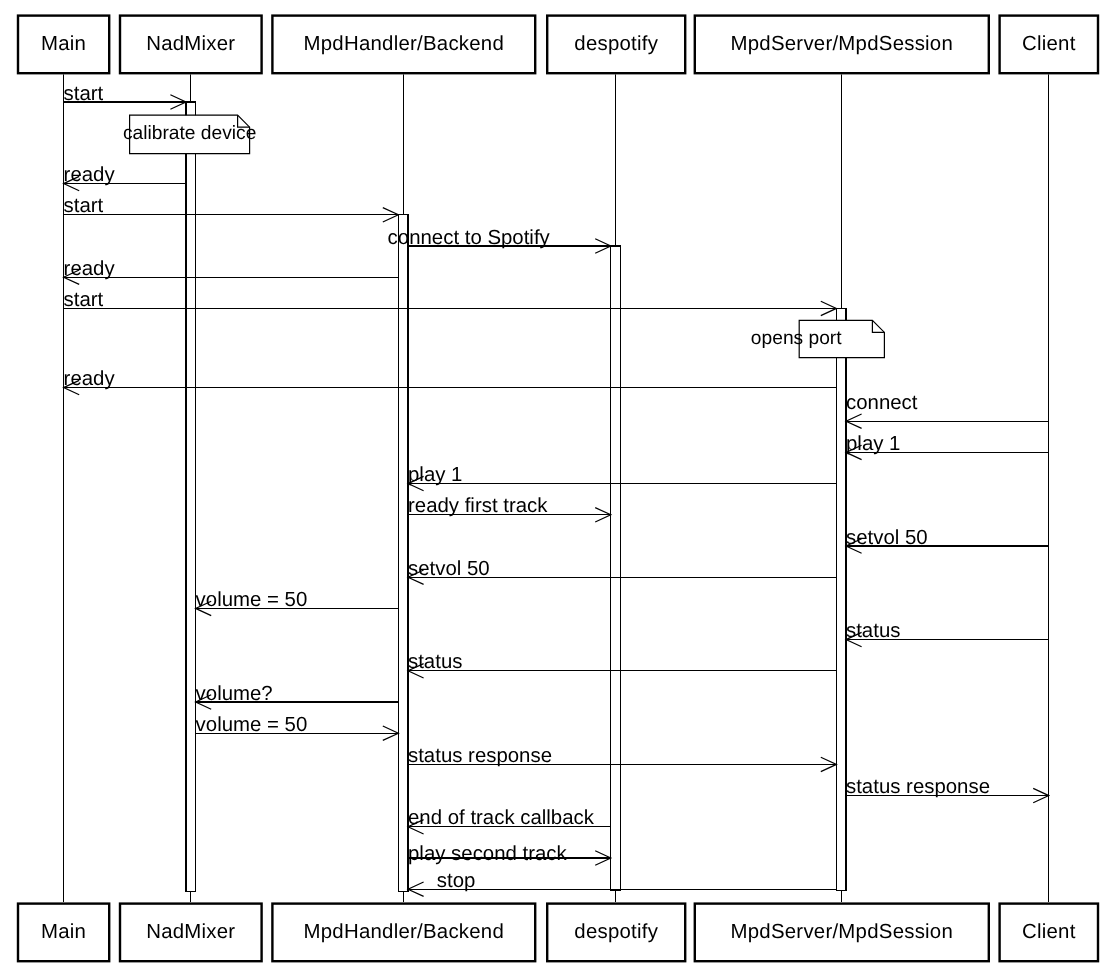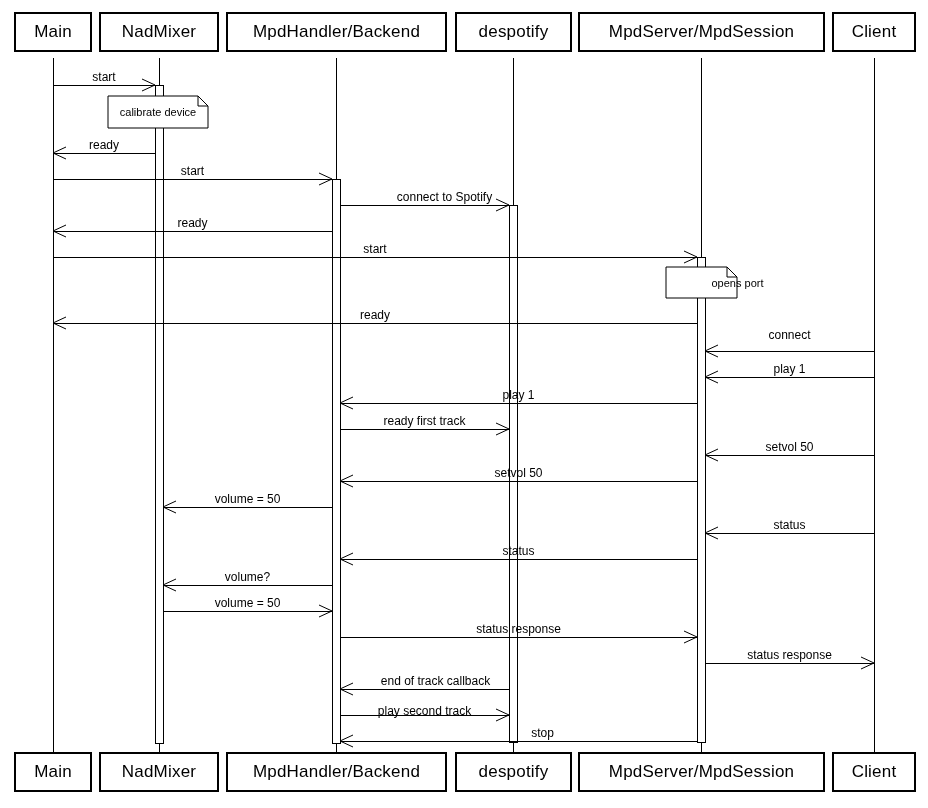--- a/index.html
+++ b/index.html
@@ -10,45 +10,44 @@
     background: #ffffff;
     font-family: "Liberation Sans", sans-serif;
     color: #000000;
     overflow: hidden;
   }
   #svg-layer { position: absolute; left: 0; top: 0; }
   #html-layer { position: absolute; left: 0; top: 0; width: 100%; height: 100%; }
   .pbox {
     position: absolute;
     box-sizing: border-box;
-    height: 40px;
+    height: 50px;
     border: 2px solid #000000;
     background: #ffffff;
     display: flex;
     align-items: center;
     justify-content: center;
     font-size: 17px;
     letter-spacing: 0.2px;
     white-space: nowrap;
     text-align: right;
   }
   .msg-label {
     position: absolute;
-    font-size: 12px;
+    font-size: 17px;
     line-height: 15px;
     height: 15px;
-    text-align: center;
     white-space: nowrap;
   }
   .note-label {
     position: absolute;
     display: flex;
     align-items: center;
     justify-content: center;
-    font-size: 11px;
+    font-size: 16px;
     white-space: nowrap;
   }
 </style>
 </head>
 <body>
 
 <div id="diagram">
   <svg id="svg-layer" width="928" height="808">
       <line x1="53" y1="58" x2="53" y2="752" stroke="#000000" stroke-width="1" shape-rendering="crispEdges"></line>
       <line x1="159" y1="58" x2="159" y2="752" stroke="#000000" stroke-width="1" shape-rendering="crispEdges"></line>
@@ -108,42 +107,42 @@
       <path d="M 353 735 L 340 741 L 353 747" fill="none" stroke="#000000" stroke-width="1"></path>
       <path d="M 108 96 L 198 96 L 208 106 L 208 128 L 108 128 Z" fill="#ffffff" stroke="#000000" stroke-width="1"></path>
       <path d="M 198 96 L 198 106 L 208 106" fill="none" stroke="#000000" stroke-width="1"></path>
       <path d="M 666 267 L 727 267 L 737 277 L 737 298 L 666 298 Z" fill="#ffffff" stroke="#000000" stroke-width="1"></path>
       <path d="M 727 267 L 727 277 L 737 277" fill="none" stroke="#000000" stroke-width="1"></path>
     </svg>
   <div id="html-layer">
       <div class="msg-label" style="left: 53px; top: 70px; width: 102px;">start</div>
       <div class="msg-label" style="left: 53px; top: 138px; width: 102px;">ready</div>
       <div class="msg-label" style="left: 53px; top: 164px; width: 279px;">start</div>
-      <div class="msg-label" style="left: 360px; top: 190px; width: 169px;">connect to Spotify</div>
+      <div class="msg-label" style="left: 323px; top: 190px; width: 169px;">connect to Spotify</div>
       <div class="msg-label" style="left: 53px; top: 216px; width: 279px;">ready</div>
       <div class="msg-label" style="left: 53px; top: 242px; width: 644px;">start</div>
       <div class="msg-label" style="left: 53px; top: 308px; width: 644px;">ready</div>
       <div class="msg-label" style="left: 705px; top: 328px; width: 169px;">connect</div>
       <div class="msg-label" style="left: 705px; top: 362px; width: 169px;">play 1</div>
       <div class="msg-label" style="left: 340px; top: 388px; width: 357px;">play 1</div>
       <div class="msg-label" style="left: 340px; top: 414px; width: 169px;">ready first track</div>
       <div class="msg-label" style="left: 705px; top: 440px; width: 169px;">setvol 50</div>
       <div class="msg-label" style="left: 340px; top: 466px; width: 357px;">setvol 50</div>
       <div class="msg-label" style="left: 163px; top: 492px; width: 169px;">volume = 50</div>
       <div class="msg-label" style="left: 705px; top: 518px; width: 169px;">status</div>
       <div class="msg-label" style="left: 340px; top: 544px; width: 357px;">status</div>
       <div class="msg-label" style="left: 163px; top: 570px; width: 169px;">volume?</div>
       <div class="msg-label" style="left: 163px; top: 596px; width: 169px;">volume = 50</div>
       <div class="msg-label" style="left: 340px; top: 622px; width: 357px;">status response</div>
       <div class="msg-label" style="left: 705px; top: 648px; width: 169px;">status response</div>
-      <div class="msg-label" style="left: 351px; top: 674px; width: 169px;">end of track callback</div>
+      <div class="msg-label" style="left: 340px; top: 674px; width: 169px;">end of track callback</div>
       <div class="msg-label" style="left: 340px; top: 704px; width: 169px;">play second track</div>
       <div class="msg-label" style="left: 340px; top: 726px; width: 357px; padding-left: 24px;">stop</div>
       <div class="note-label" style="left: 108px; top: 96px; width: 100px; height: 32px;">calibrate device</div>
-      <div class="note-label" style="left: 702px; top: 267px; width: 71px; height: 31px;">opens port</div>
+      <div class="note-label" style="left: 628px; top: 267px; width: 71px; height: 31px;">opens port</div>
       <div class="pbox" style="left: 14px; top: 12px; width: 78px;">Main</div>
       <div class="pbox" style="left: 14px; top: 752px; width: 78px;">Main</div>
       <div class="pbox" style="left: 99px; top: 12px; width: 120px;">NadMixer</div>
       <div class="pbox" style="left: 99px; top: 752px; width: 120px;">NadMixer</div>
       <div class="pbox" style="left: 226px; top: 12px; width: 221px;">MpdHandler/Backend</div>
       <div class="pbox" style="left: 226px; top: 752px; width: 221px;">MpdHandler/Backend</div>
       <div class="pbox" style="left: 455px; top: 12px; width: 117px;">despotify</div>
       <div class="pbox" style="left: 455px; top: 752px; width: 117px;">despotify</div>
       <div class="pbox" style="left: 578px; top: 12px; width: 247px;">MpdServer/MpdSession</div>
       <div class="pbox" style="left: 578px; top: 752px; width: 247px;">MpdServer/MpdSession</div>

